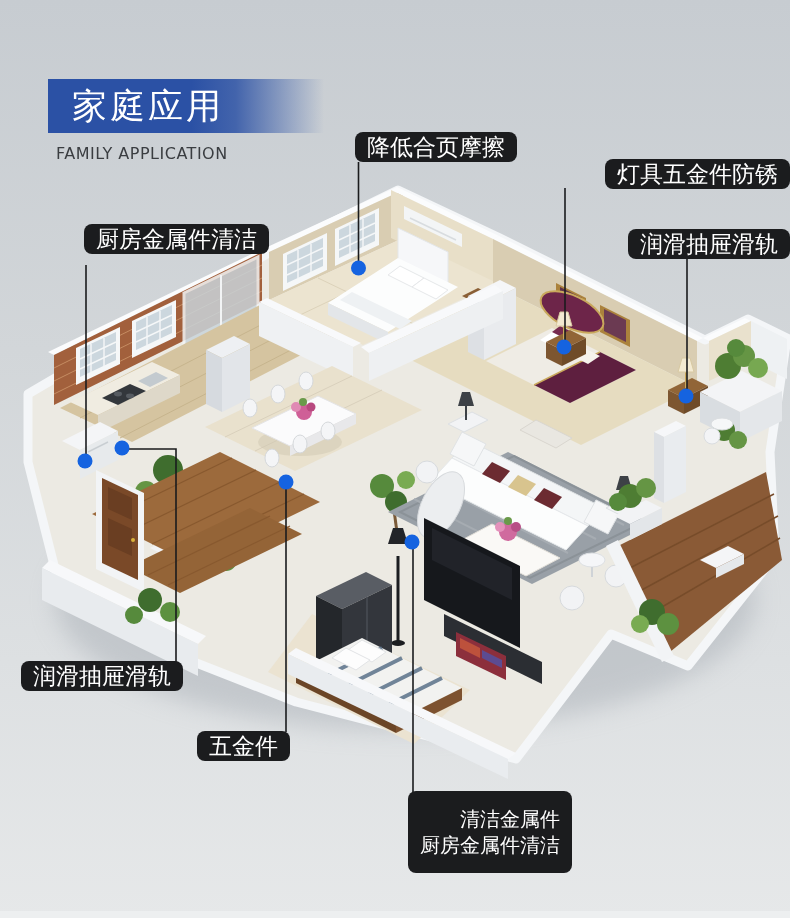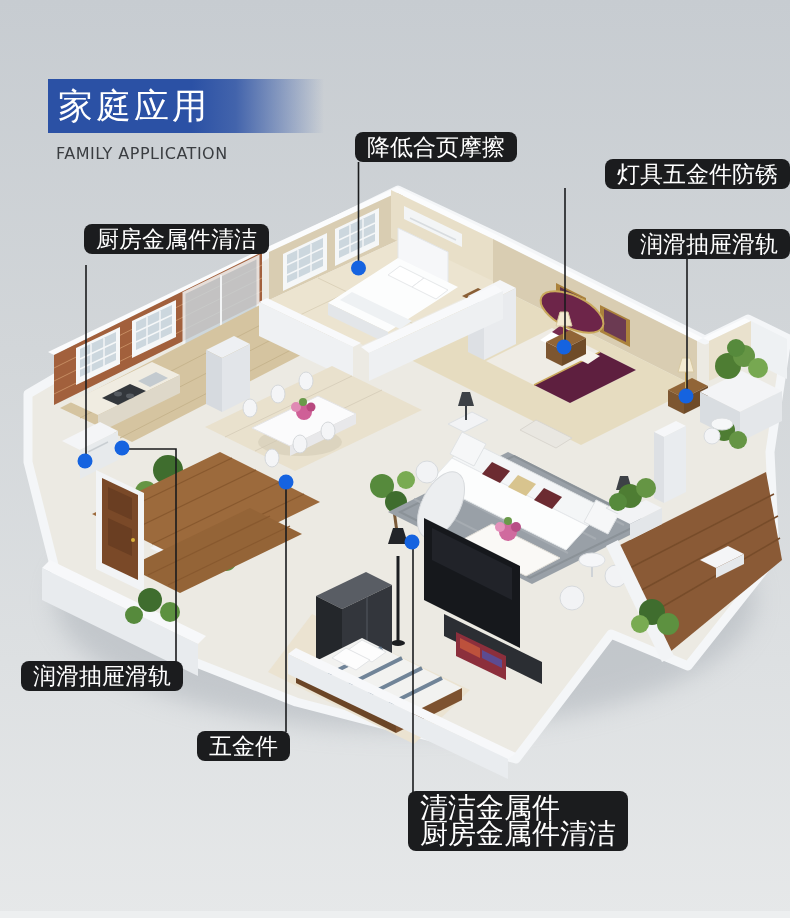--- a/index.html
+++ b/index.html
@@ -7,27 +7,27 @@
     position:relative;width:790px;height:918px;overflow:hidden;
     background:linear-gradient(180deg,#c7ccd1 0%,#d2d6d9 38%,#dde0e2 72%,#e6e8e9 100%);
     font-family:"DejaVu Sans","Liberation Sans",sans-serif;
   }
   .bottom-strip{position:absolute;left:0;bottom:0;width:790px;height:7px;background:#edeff0;}
   .floorplan,.connectors{position:absolute;left:0;top:0;}
   .banner{
     position:absolute;left:48px;top:79px;width:276px;height:54px;
     background:linear-gradient(90deg,#2b51a5 0%,#2b51a5 52%,rgba(43,81,165,.85) 68%,rgba(43,81,165,0) 100%);
   }
-  .banner-title{color:#ffffff;font-size:35px;line-height:54px;padding-left:10px;letter-spacing:3px;}
+  .banner-title{color:#ffffff;font-size:35px;line-height:54px;padding-left:24px;letter-spacing:3px;}
   .banner-sub{position:absolute;left:56px;top:144px;font-size:16px;color:#3a3d41;letter-spacing:.5px;}
   .callout{
     position:absolute;background:#1b1c1e;color:#ffffff;
     font-size:23px;line-height:30px;padding:0 12px;white-space:nowrap;border-radius:8px;
   }
-  .callout.two{text-align:left;font-size:28px;line-height:26px;padding:4px 12px;}
+  .callout.two{text-align:right;font-size:20px;line-height:26px;padding:15px 12px;}
   #co-hinge{left:355px;top:132px;}
   #co-lamp{left:558px;top:159px;margin-left:47px;}
   #co-drawer-right{left:628px;top:229px;}
   #co-kitchen{left:84px;top:224px;}
   #co-drawer-left{left:21px;top:661px;}
   #co-hardware{left:197px;top:731px;}
   #co-clean{left:408px;top:791px;}
   .callout span{display:block;}
 </style>
 </head>

